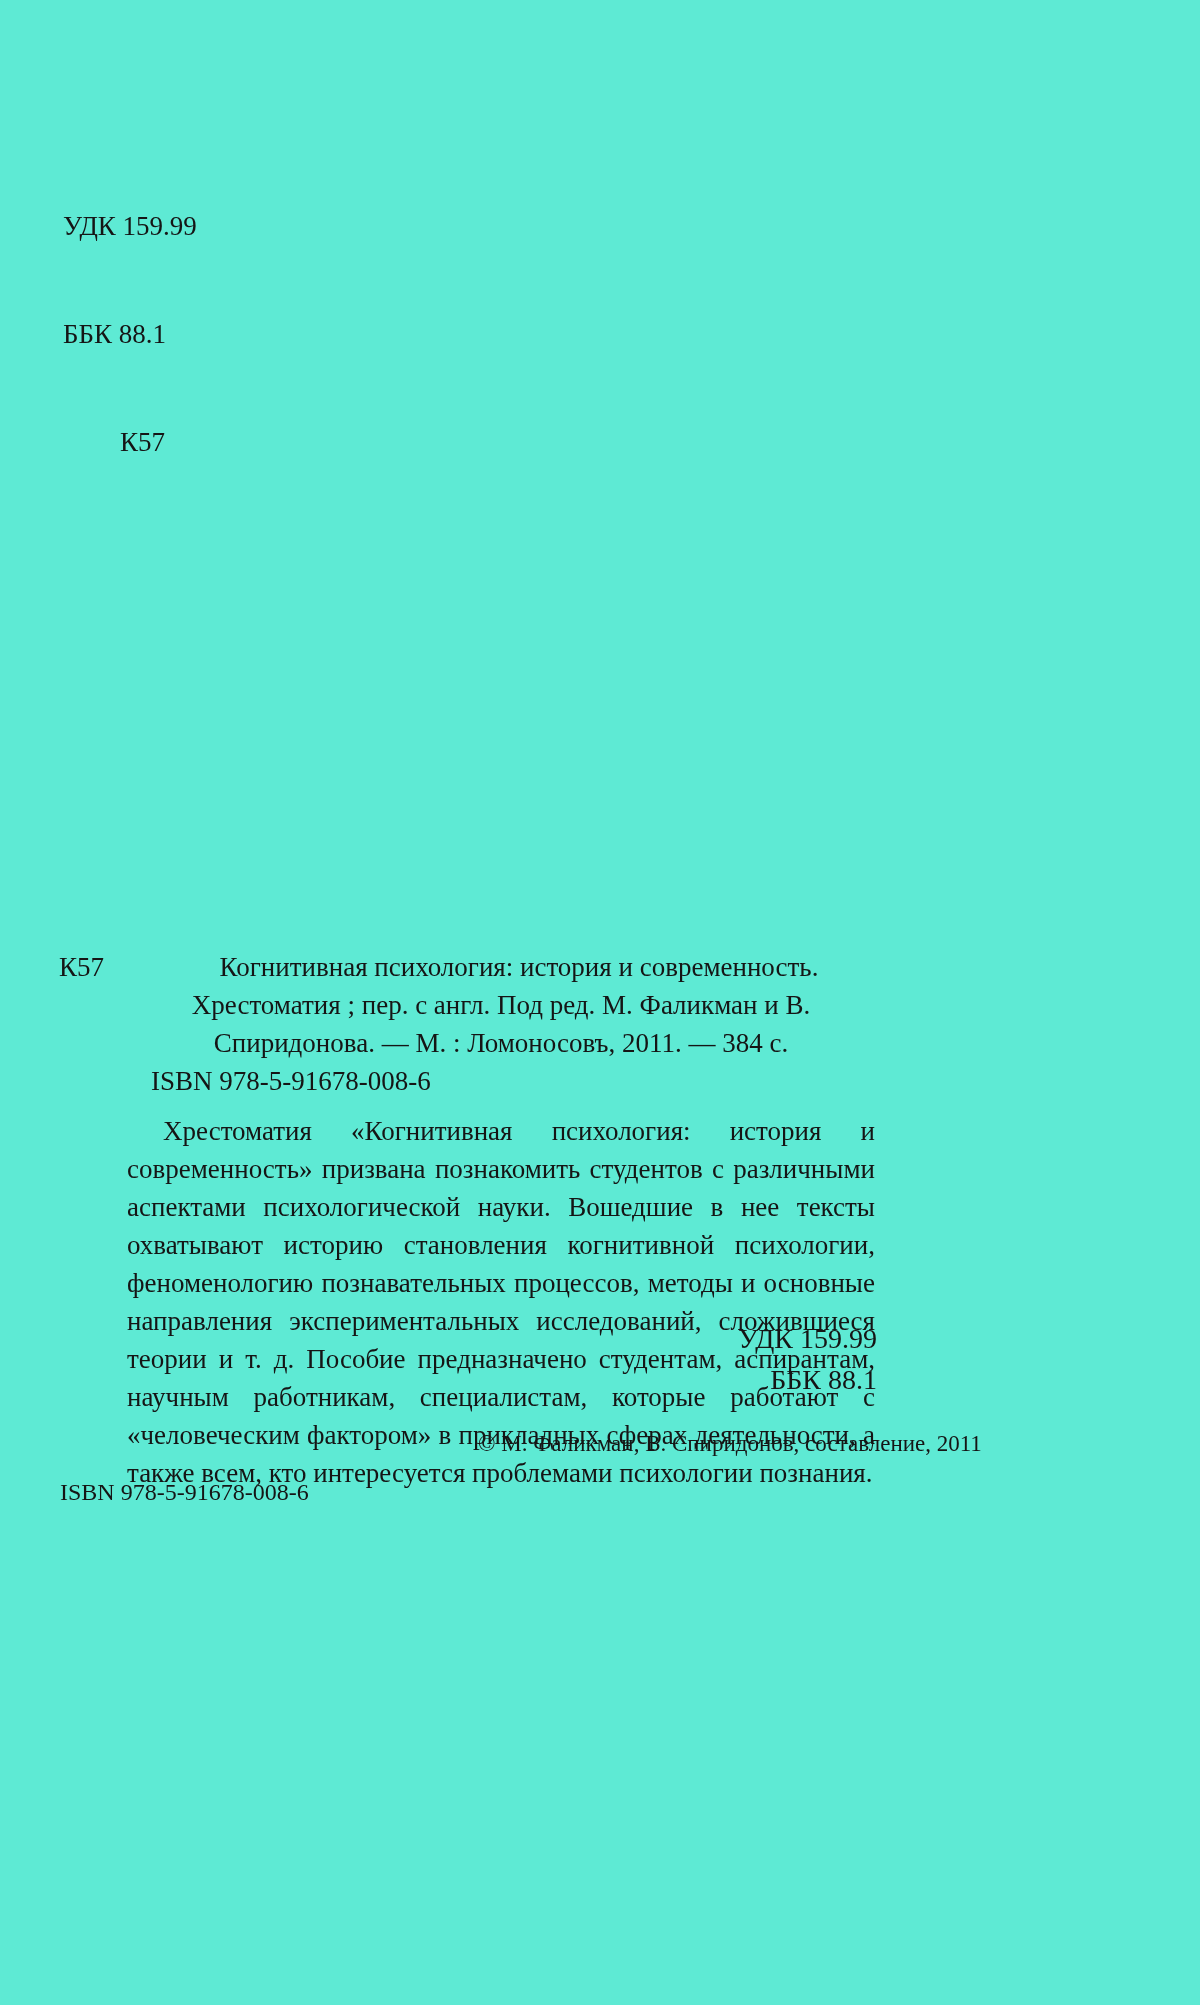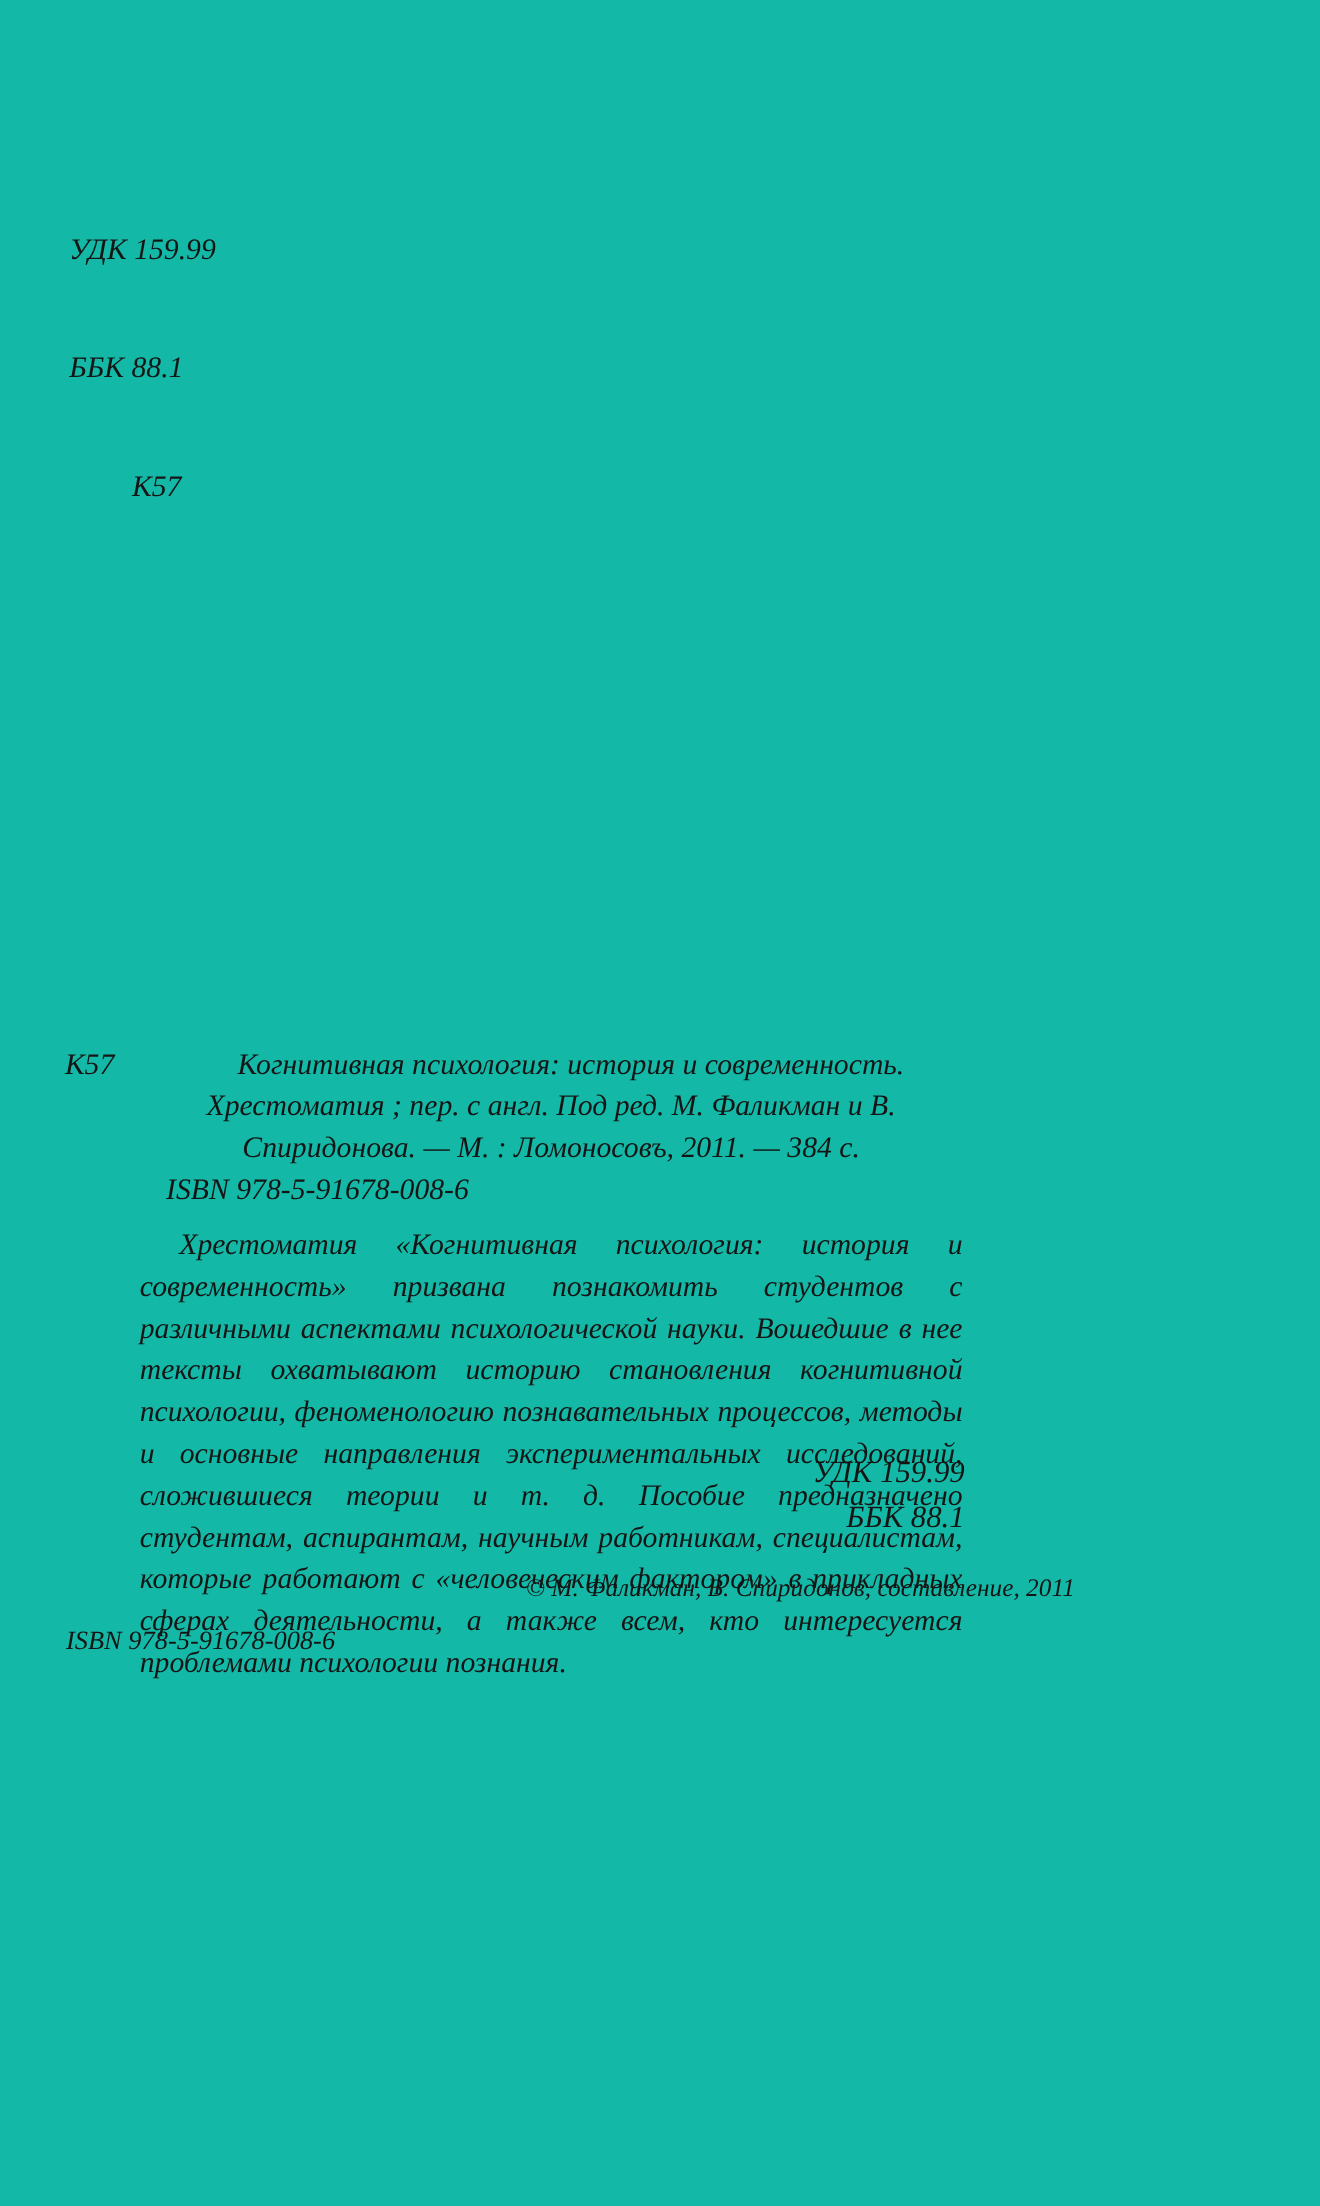--- a/index.html
+++ b/index.html
@@ -4,25 +4,24 @@
 <style>
   html, body {
     margin: 0;
     padding: 0;
     background: #ffffff;
   }
   .page {
     position: relative;
     width: 1200px;
     height: 2005px;
-    background: #14b8a6;
+    background: #5eead4;
     color: #151515;
     font-family: "Liberation Serif", "DejaVu Serif", serif;
     overflow: hidden;
-    font-style: italic;
   }
 
   
   .top-block {
     position: absolute;
     top: 136px;
     left: 63px;
     font-size: 27px;
     line-height: 36px;
     white-space: pre;

